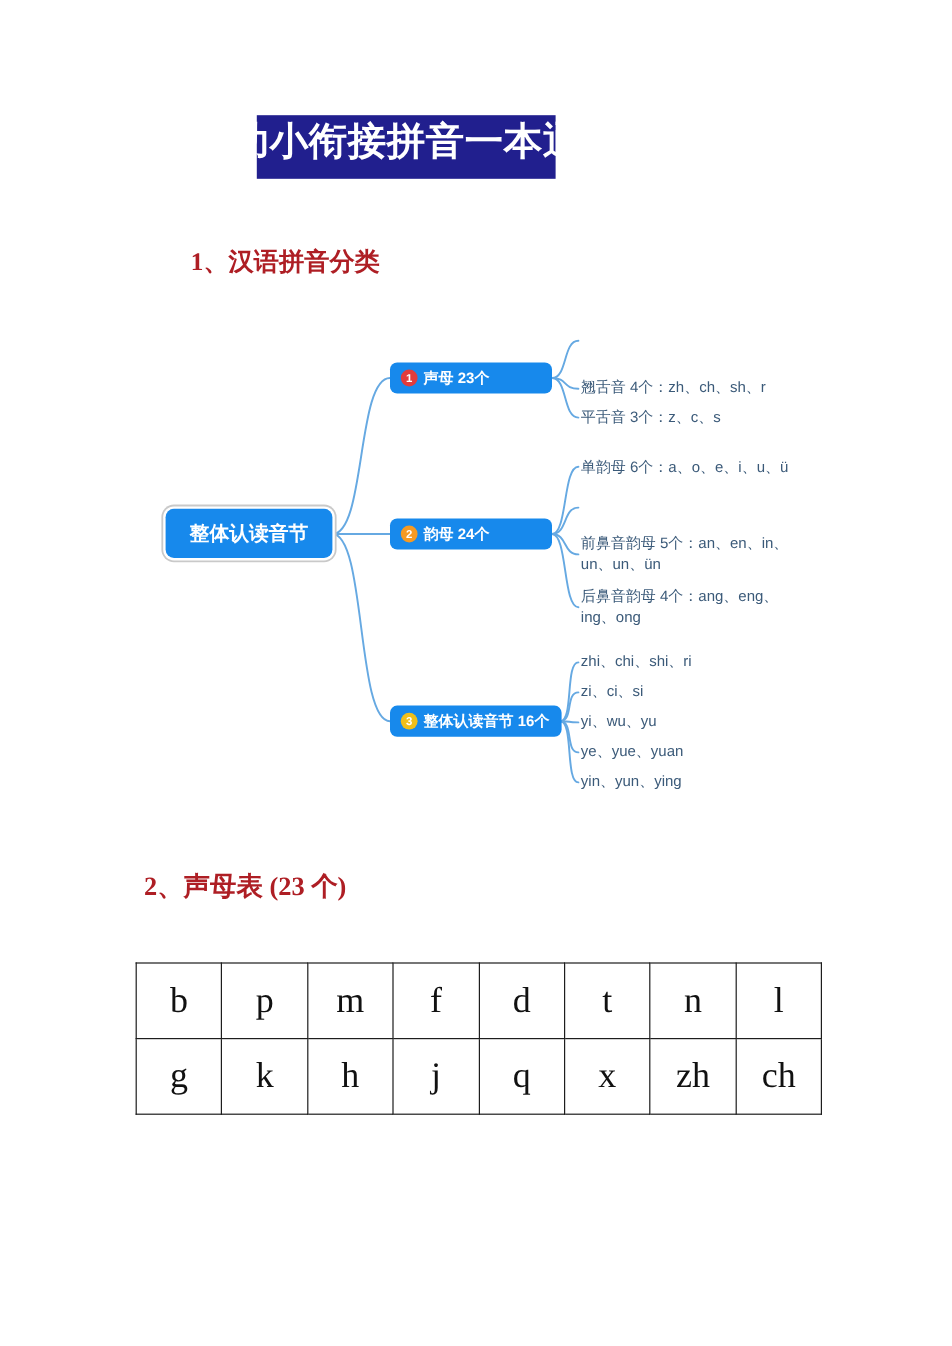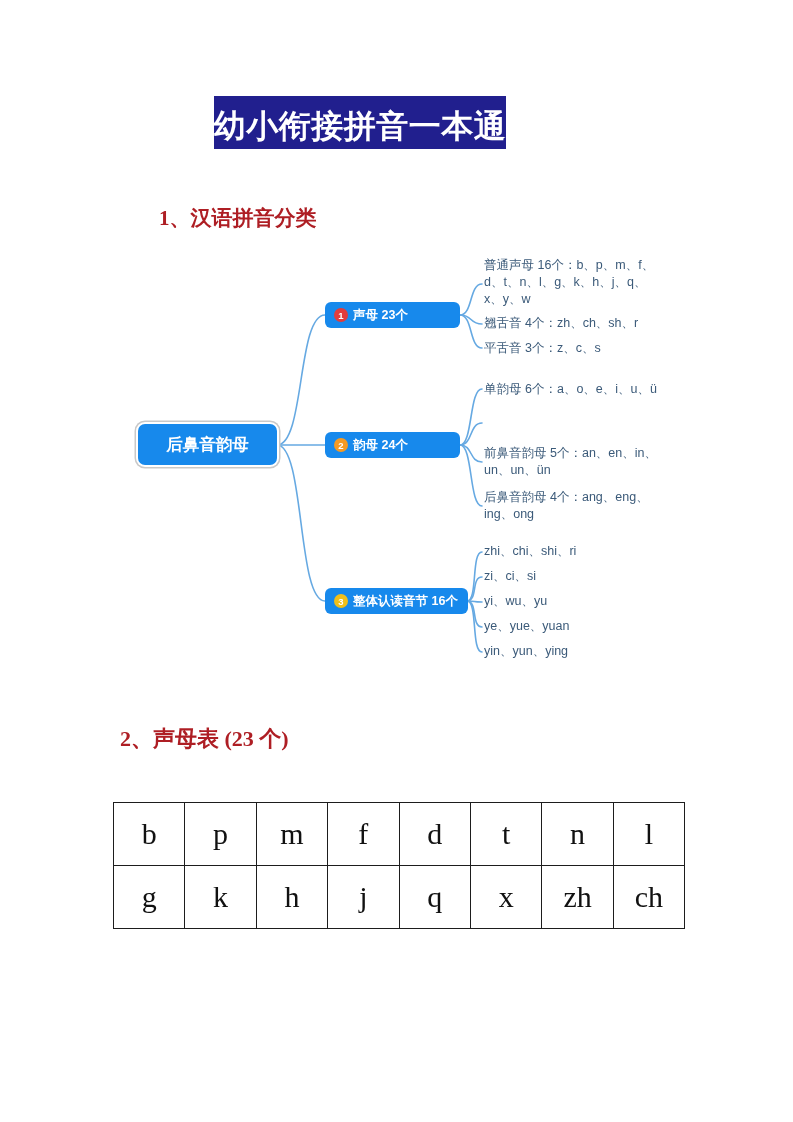--- a/index.html
+++ b/index.html
@@ -7,23 +7,23 @@
     width:793px; height:1122px;
     background:#ffffff;
     position:relative;
     overflow:hidden;
     font-family:"Liberation Sans", sans-serif;
   }
 
   
   .banner {
     position:absolute; left:214px; top:96px;
-    width:292px; height:53px;
+    width:249px; height:53px;
     background:#211f8e;
-    display:flex; align-items:flex-end; justify-content:center;
+    display:flex; align-items:flex-start; justify-content:center;
   }
   .banner span {
     color:#ffffff;
     font-family:"Liberation Serif", serif;
     font-weight:bold; font-size:32px;
     white-space:nowrap; letter-spacing:0.5px;
   }
 
   
   .h-red {
@@ -134,39 +134,36 @@
     <path class="conn" d="M460,205 C473,205 469,266 482,266"></path>
 
     <path class="conn" d="M467,361 C478,361 471,312 482,312"></path>
     <path class="conn" d="M467,361 C478,361 471,337 482,337"></path>
     <path class="conn" d="M467,361 C478,361 471,362 482,362"></path>
     <path class="conn" d="M467,361 C478,361 471,387 482,387"></path>
     <path class="conn" d="M467,361 C478,361 471,412 482,412"></path>
   </svg>
 
   <div class="node root">
-    <span class="lbl">后鼻音韵母</span>
+    <span class="lbl">整体认读音节</span>
   </div>
 
   <div class="node branch" id="branch-1">
     <span class="badge">1</span>
     <span class="lbl">声母 23个</span>
   </div>
   <div class="node branch" id="branch-2">
     <span class="badge">2</span>
     <span class="lbl">韵母 24个</span>
   </div>
   <div class="node branch" id="branch-3">
     <span class="badge">3</span>
     <span class="lbl">整体认读音节 16个</span>
   </div>
 
-  <div class="child" id="c-1-0">普通声母 16个：b、p、m、f、
-d、t、n、l、g、k、h、j、q、
-x、y、w</div>
   <div class="child" id="c-1-1">翘舌音 4个：zh、ch、sh、r</div>
   <div class="child" id="c-1-2">平舌音 3个：z、c、s</div>
 
   <div class="child" id="c-2-0">单韵母 6个：a、o、e、i、u、ü</div>
   <div class="child" id="c-2-2">前鼻音韵母 5个：an、en、in、
 un、un、ün</div>
   <div class="child" id="c-2-3">后鼻音韵母 4个：ang、eng、
 ing、ong</div>
 
   <div class="child" id="c-3-0">zhi、chi、shi、ri</div>

